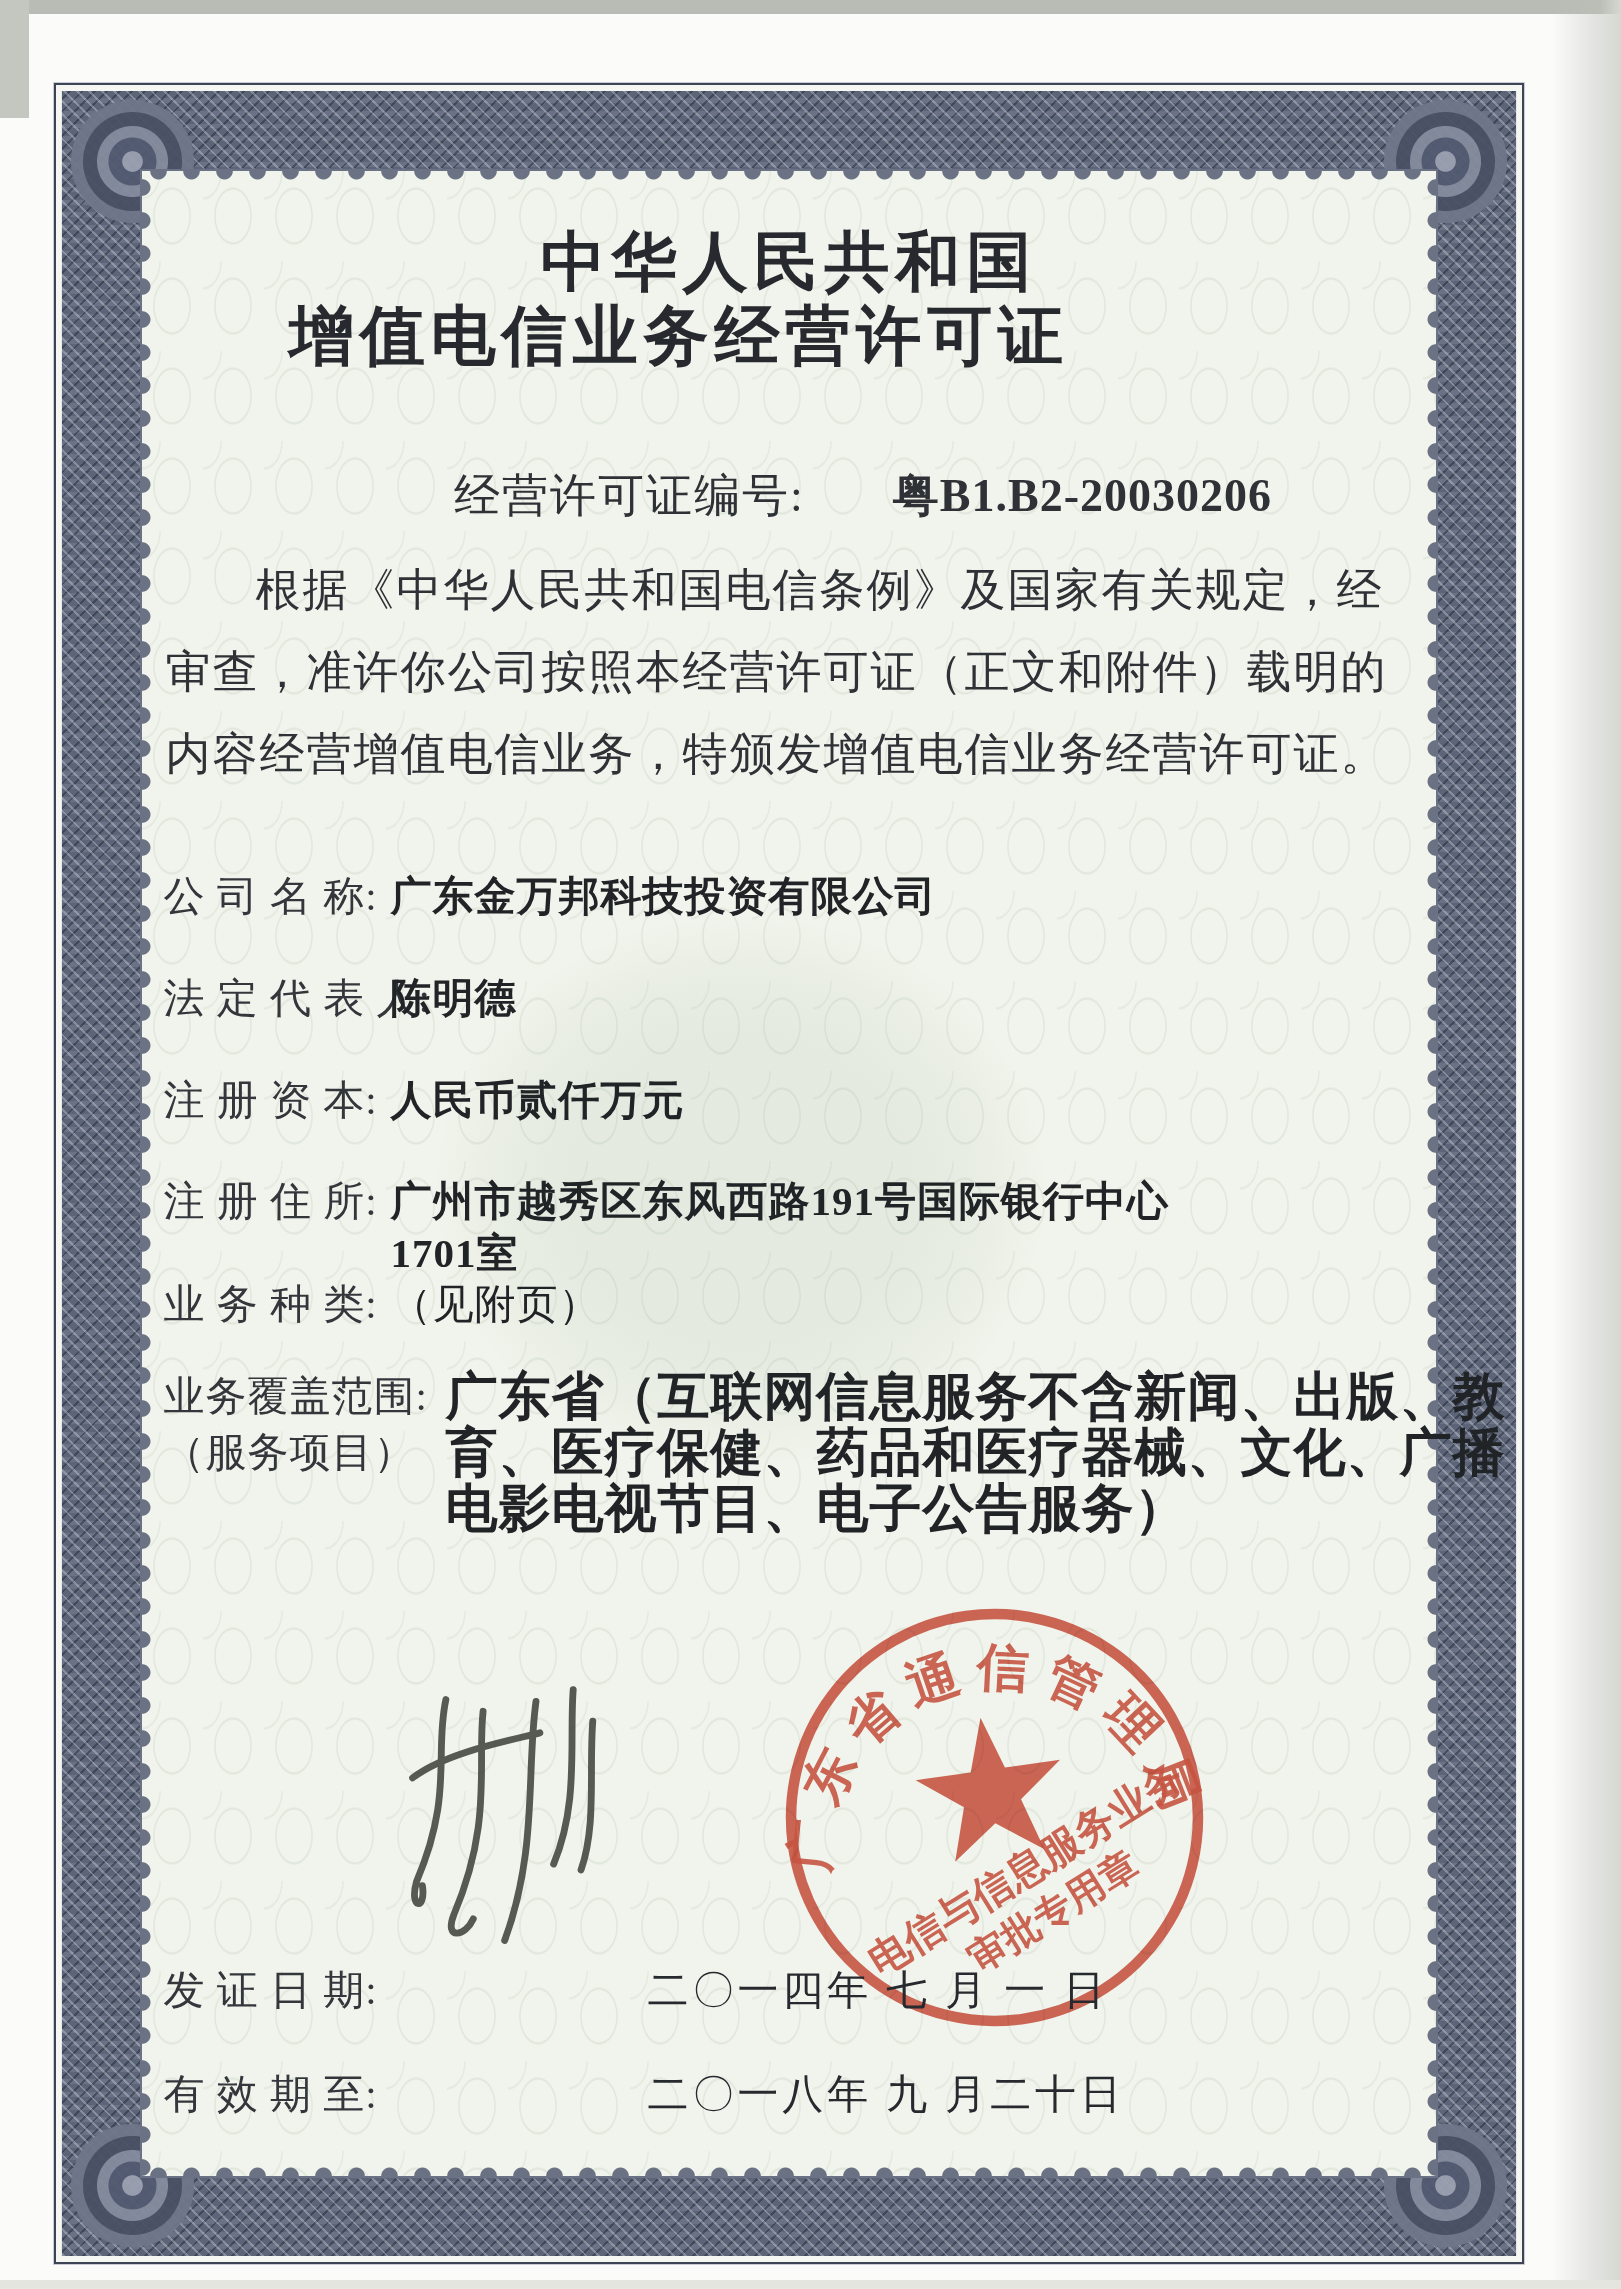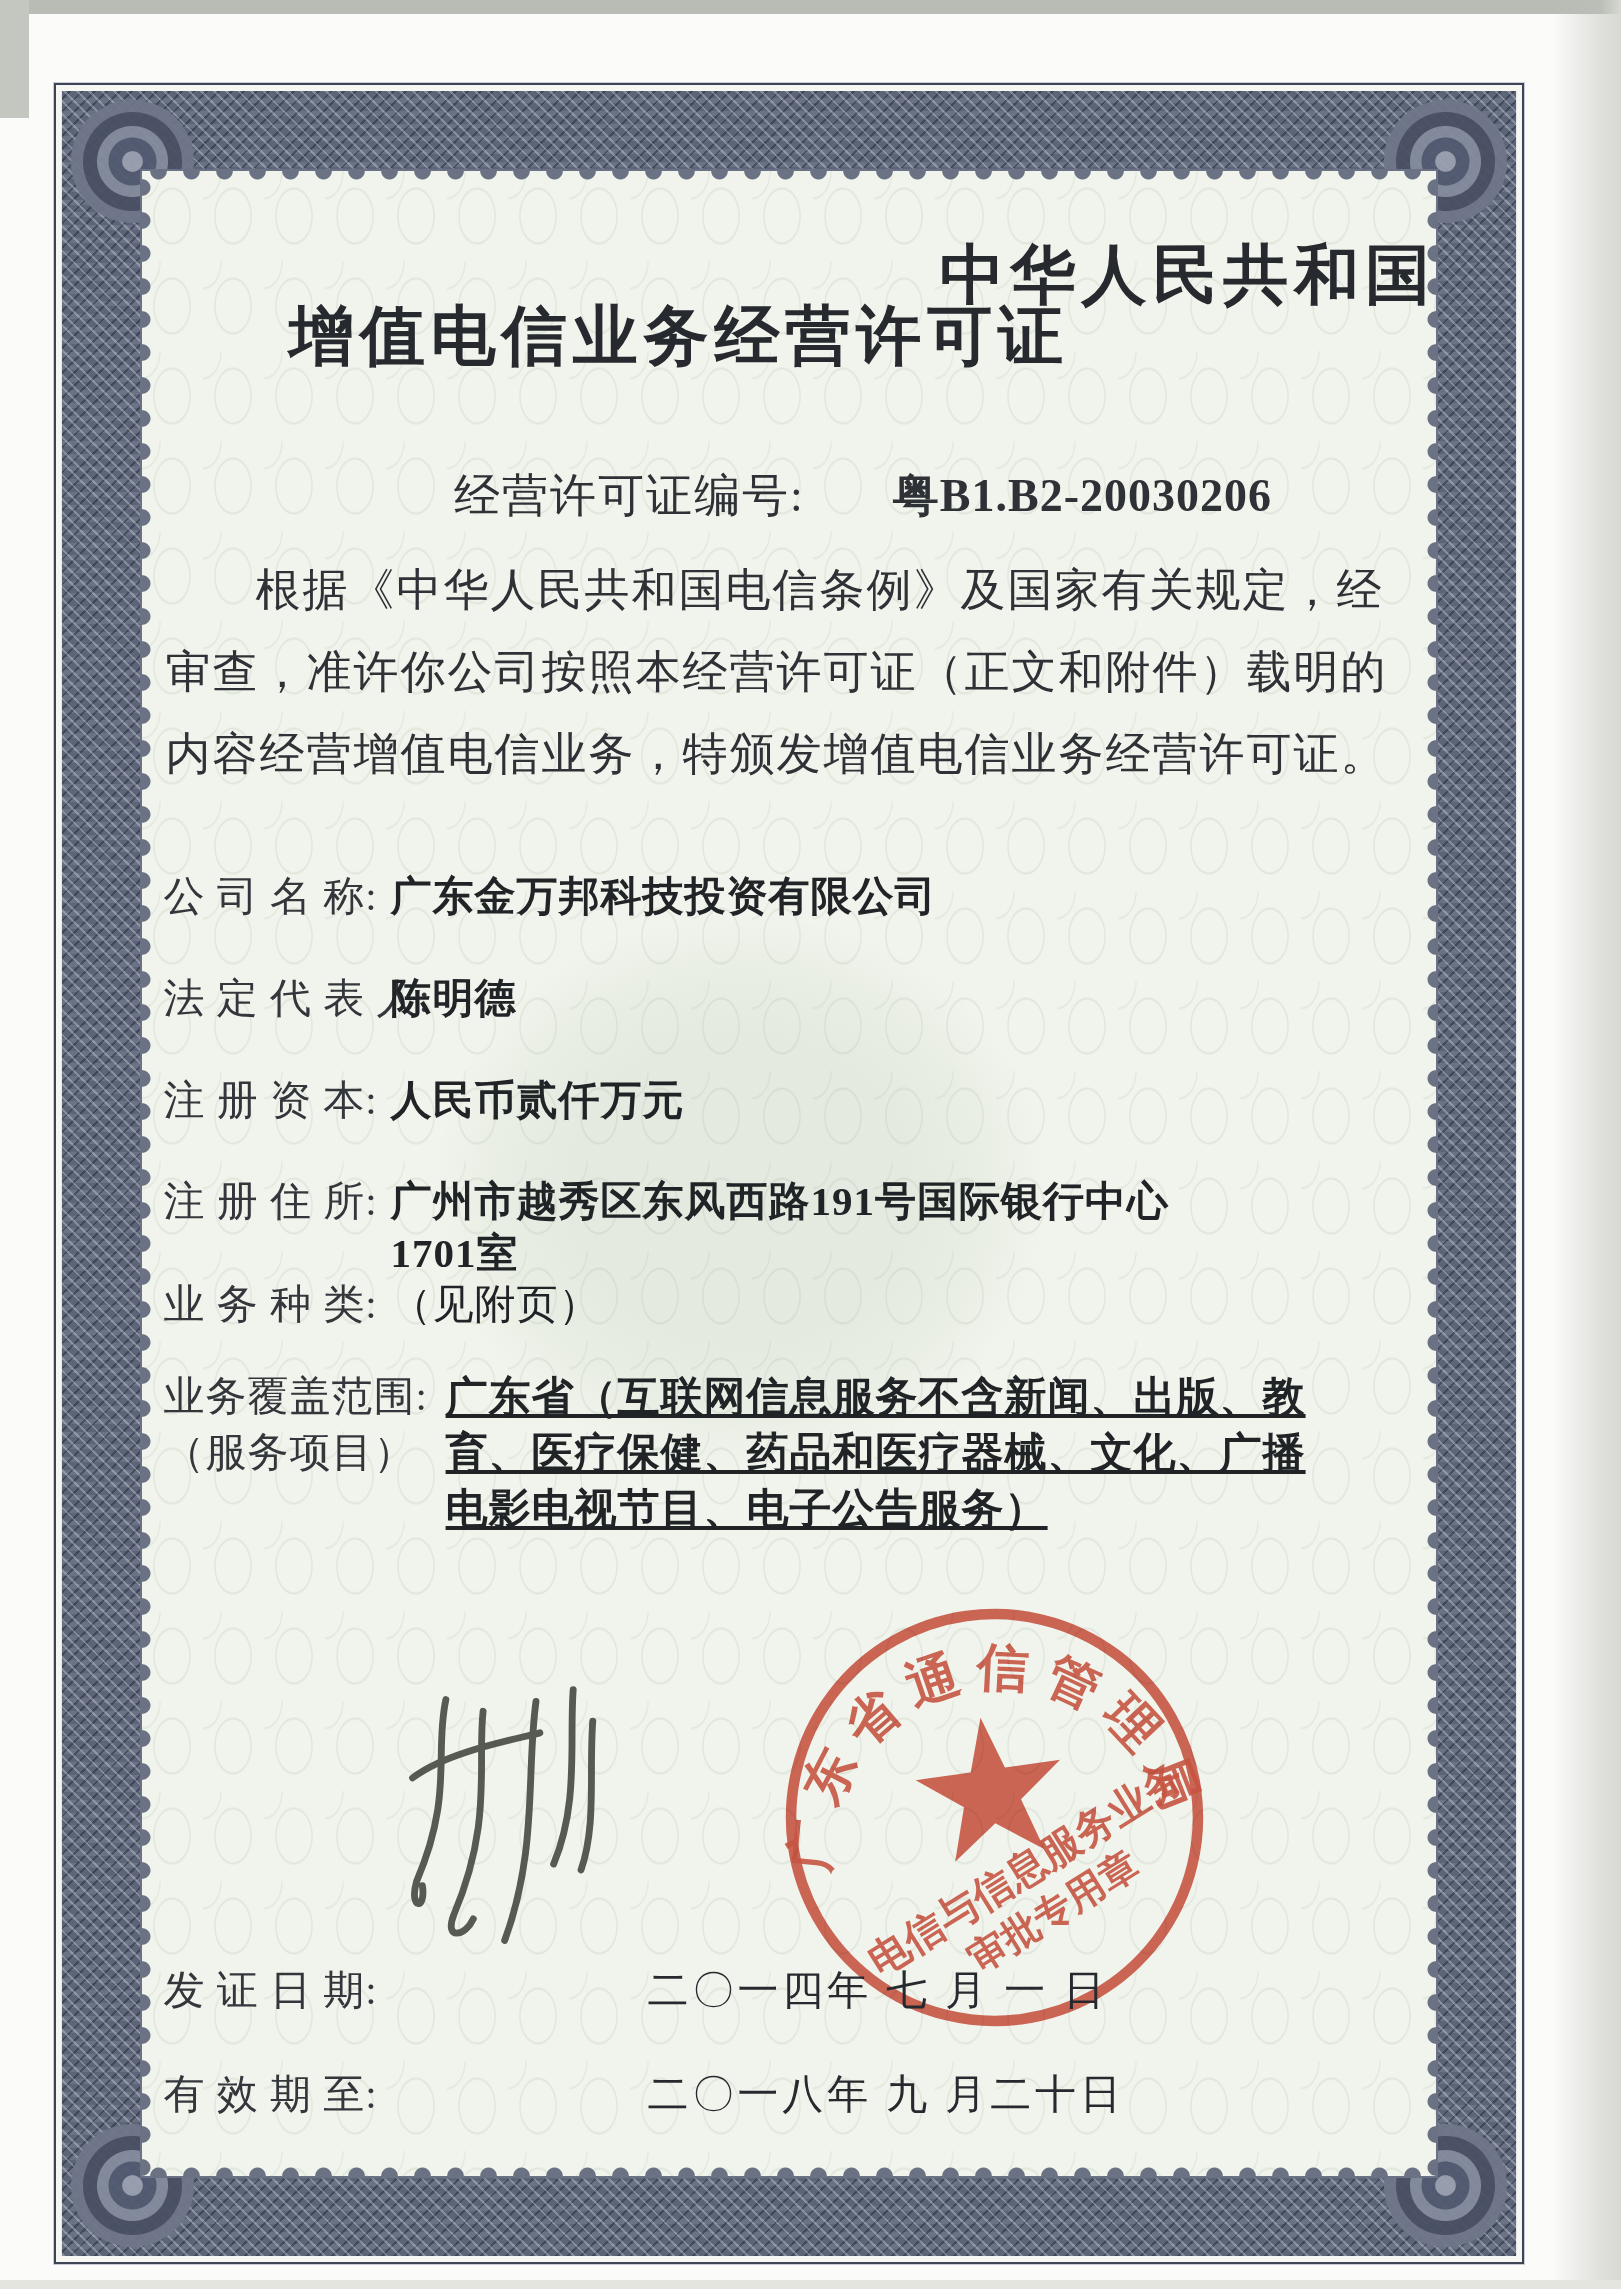--- a/index.html
+++ b/index.html
@@ -81,21 +81,21 @@
   .para .pline{white-space:nowrap;}
   .para .pline.indent{text-indent:90px;}
 
   .row{left:21.6px;right:9.8px;height:59px;font-size:41px;white-space:nowrap;}
   .row .flabel{position:absolute;left:0;top:0;letter-spacing:1px;color:#33373c;}
   .row .fvalue{position:absolute;left:227px;top:0;font-weight:bold;color:#212427;letter-spacing:1px;}
   .row .fvalue.plain{font-weight:normal;}
   .sub-line{position:absolute;left:227px;top:52px;font-weight:bold;color:#212427;letter-spacing:1px;text-align:center;}
   .scope-label2{position:absolute;left:0;top:56px;letter-spacing:1px;color:#33373c;}
   .scope-value{position:absolute;left:282px;top:0;font-weight:bold;color:#212427;
-               font-size:42px;line-height:56px;letter-spacing:1px;text-decoration:underline;}
+               font-size:52px;line-height:56px;letter-spacing:1px;}
   .authority{position:absolute;left:703px;top:0;letter-spacing:1px;}
   .date-value{position:absolute;left:484px;top:0;letter-spacing:3.9px;color:#26292e;}
 
   .signature{left:247px;top:1507px;width:245px;height:284px;}
   .signature svg{width:100%;height:100%;}
 
   .seal{left:627px;top:1421px;width:451px;height:451px;transform:rotate(-8deg);
         mix-blend-mode:multiply;opacity:.92;}
   .seal svg{width:100%;height:100%;}
 </style>
@@ -109,21 +109,21 @@
 
 <div class="cert">
   <div class="corner tl"></div>
   <div class="corner tr"></div>
   <div class="corner bl"></div>
   <div class="corner br"></div>
 
   <div class="cert-inner">
     <div class="watermark"></div>
 
-    <div class="abs title" style="top:68px;text-align:right;">中华人民共和国</div>
+    <div class="abs title" style="top:55px;">中华人民共和国</div>
     <div class="abs title title2" style="top:129px;">增值电信业务经营许可证</div>
 
     <div class="abs license-row">
       <span class="lbl">经营许可证编号:</span><span class="val">粤B1.B2-20030206</span>
     </div>
 
     <div class="abs para">
       <div class="pline indent">根据《中华人民共和国电信条例》及国家有关规定，经</div>
       <div class="pline">审查，准许你公司按照本经营许可证（正文和附件）载明的</div>
       <div class="pline">内容经营增值电信业务，特颁发增值电信业务经营许可证。</div>

